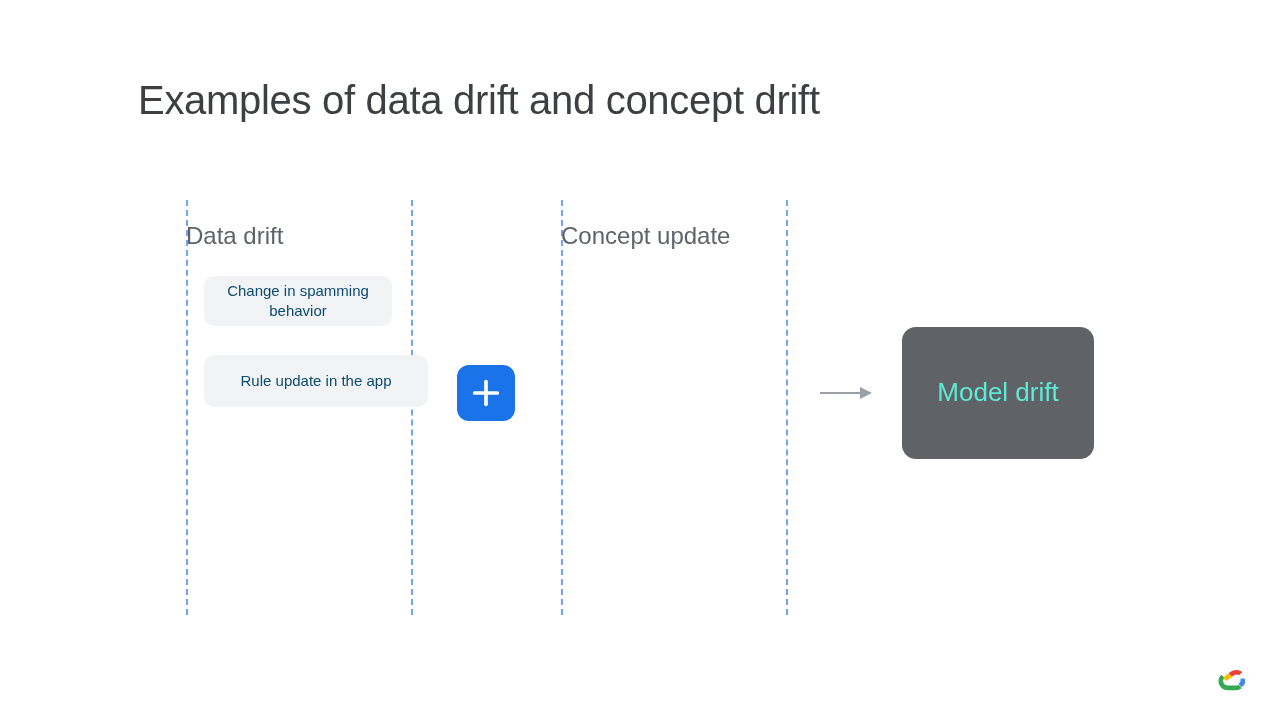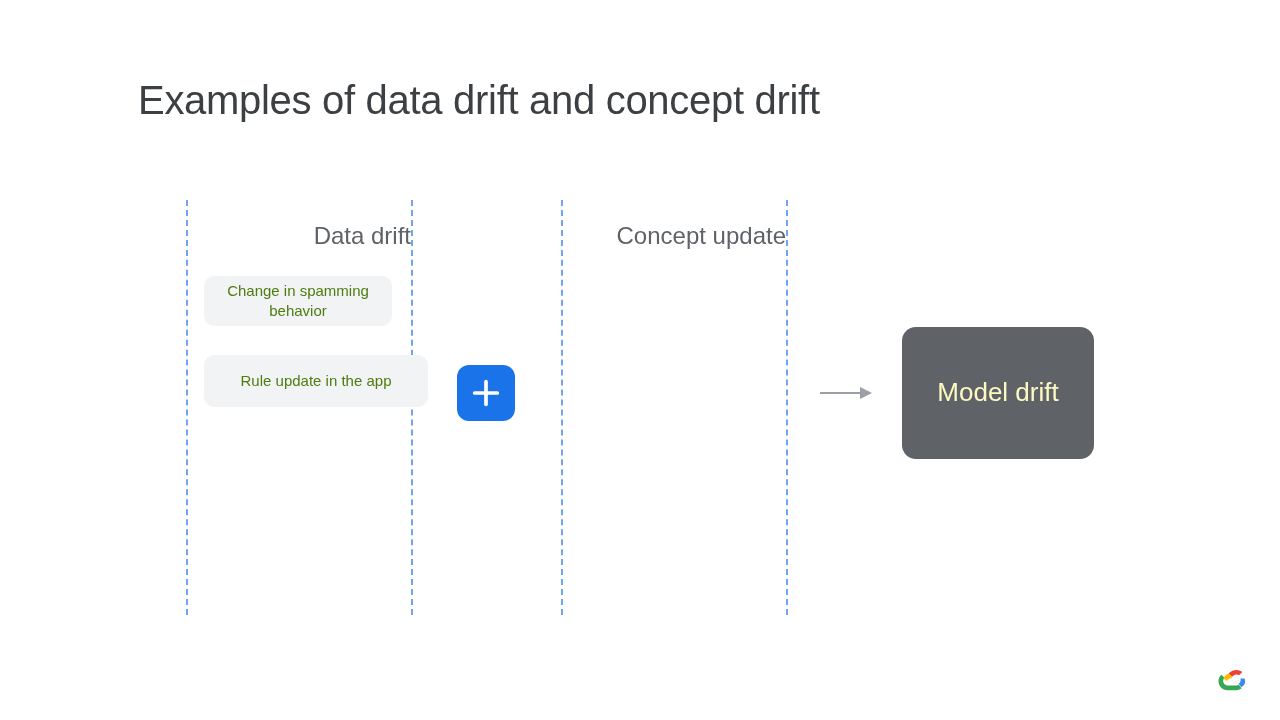--- a/index.html
+++ b/index.html
@@ -1,27 +1,27 @@
 <!DOCTYPE html>
 <html><head>
 <meta charset="utf-8">
 <style>
   * { box-sizing: border-box; margin: 0; padding: 0; }
   html, body { width: 1280px; height: 720px; background: #fff; font-family: "Google Sans", "Product Sans", Arial, sans-serif; overflow: hidden; }
   .slide { position: relative; width: 1280px; height: 720px; }
   .title { position: absolute; left: 138px; top: 78px; font-size: 40px; font-weight: 400; color: #3c4043; letter-spacing: -0.3px; }
   .vline { position: absolute; top: 200px; height: 415px; border-left: 2px dashed #4285F4; opacity: 0.75; }
-  .col-heading { position: absolute; top: 222px; font-size: 24px; color: #5f6368; text-align: right; }
-  .pill { position: absolute; background: #f1f3f4; border-radius: 10px; font-size: 15px; color: #4d7c0f; text-align: center; display: flex; align-items: center; justify-content: center; line-height: 1.35; padding: 6px 10px; }
+  .col-heading { position: absolute; top: 222px; font-size: 24px; color: #5f6368; text-align: left; }
+  .pill { position: absolute; background: #f1f3f4; border-radius: 10px; font-size: 15px; color: #0c4a6e; text-align: center; display: flex; align-items: center; justify-content: center; line-height: 1.35; padding: 6px 10px; }
   .plus-box { position: absolute; width: 58px; height: 56px; background: #1a73e8; border-radius: 12px; display: flex; align-items: center; justify-content: center; }
   .plus-box svg { width: 34px; height: 34px; }
   .arrow { position: absolute; display: flex; align-items: center; }
   .arrow-line { width: 40px; height: 2px; background: #9aa0a6; }
   .arrow-head { width: 0; height: 0; border-top: 6px solid transparent; border-bottom: 6px solid transparent; border-left: 12px solid #9aa0a6; }
-  .result-box { position: absolute; background: #5f6368; color: #fef9c3; border-radius: 14px; display: flex; align-items: center; justify-content: center; text-align: center; font-size: 26px; line-height: 1.35; font-weight: 400; }
+  .result-box { position: absolute; background: #5f6368; color: #5eead4; border-radius: 14px; display: flex; align-items: center; justify-content: center; text-align: center; font-size: 26px; line-height: 1.35; font-weight: 400; }
   .logo { position: absolute; right: 30px; bottom: 22px; width: 36px; height: 36px; }
 </style>
 </head>
 <body>
 
 <div class="slide">
 
   <div class="title">Examples of data drift and concept drift</div>
 
   <div class="vline" style="left:186px"></div>

